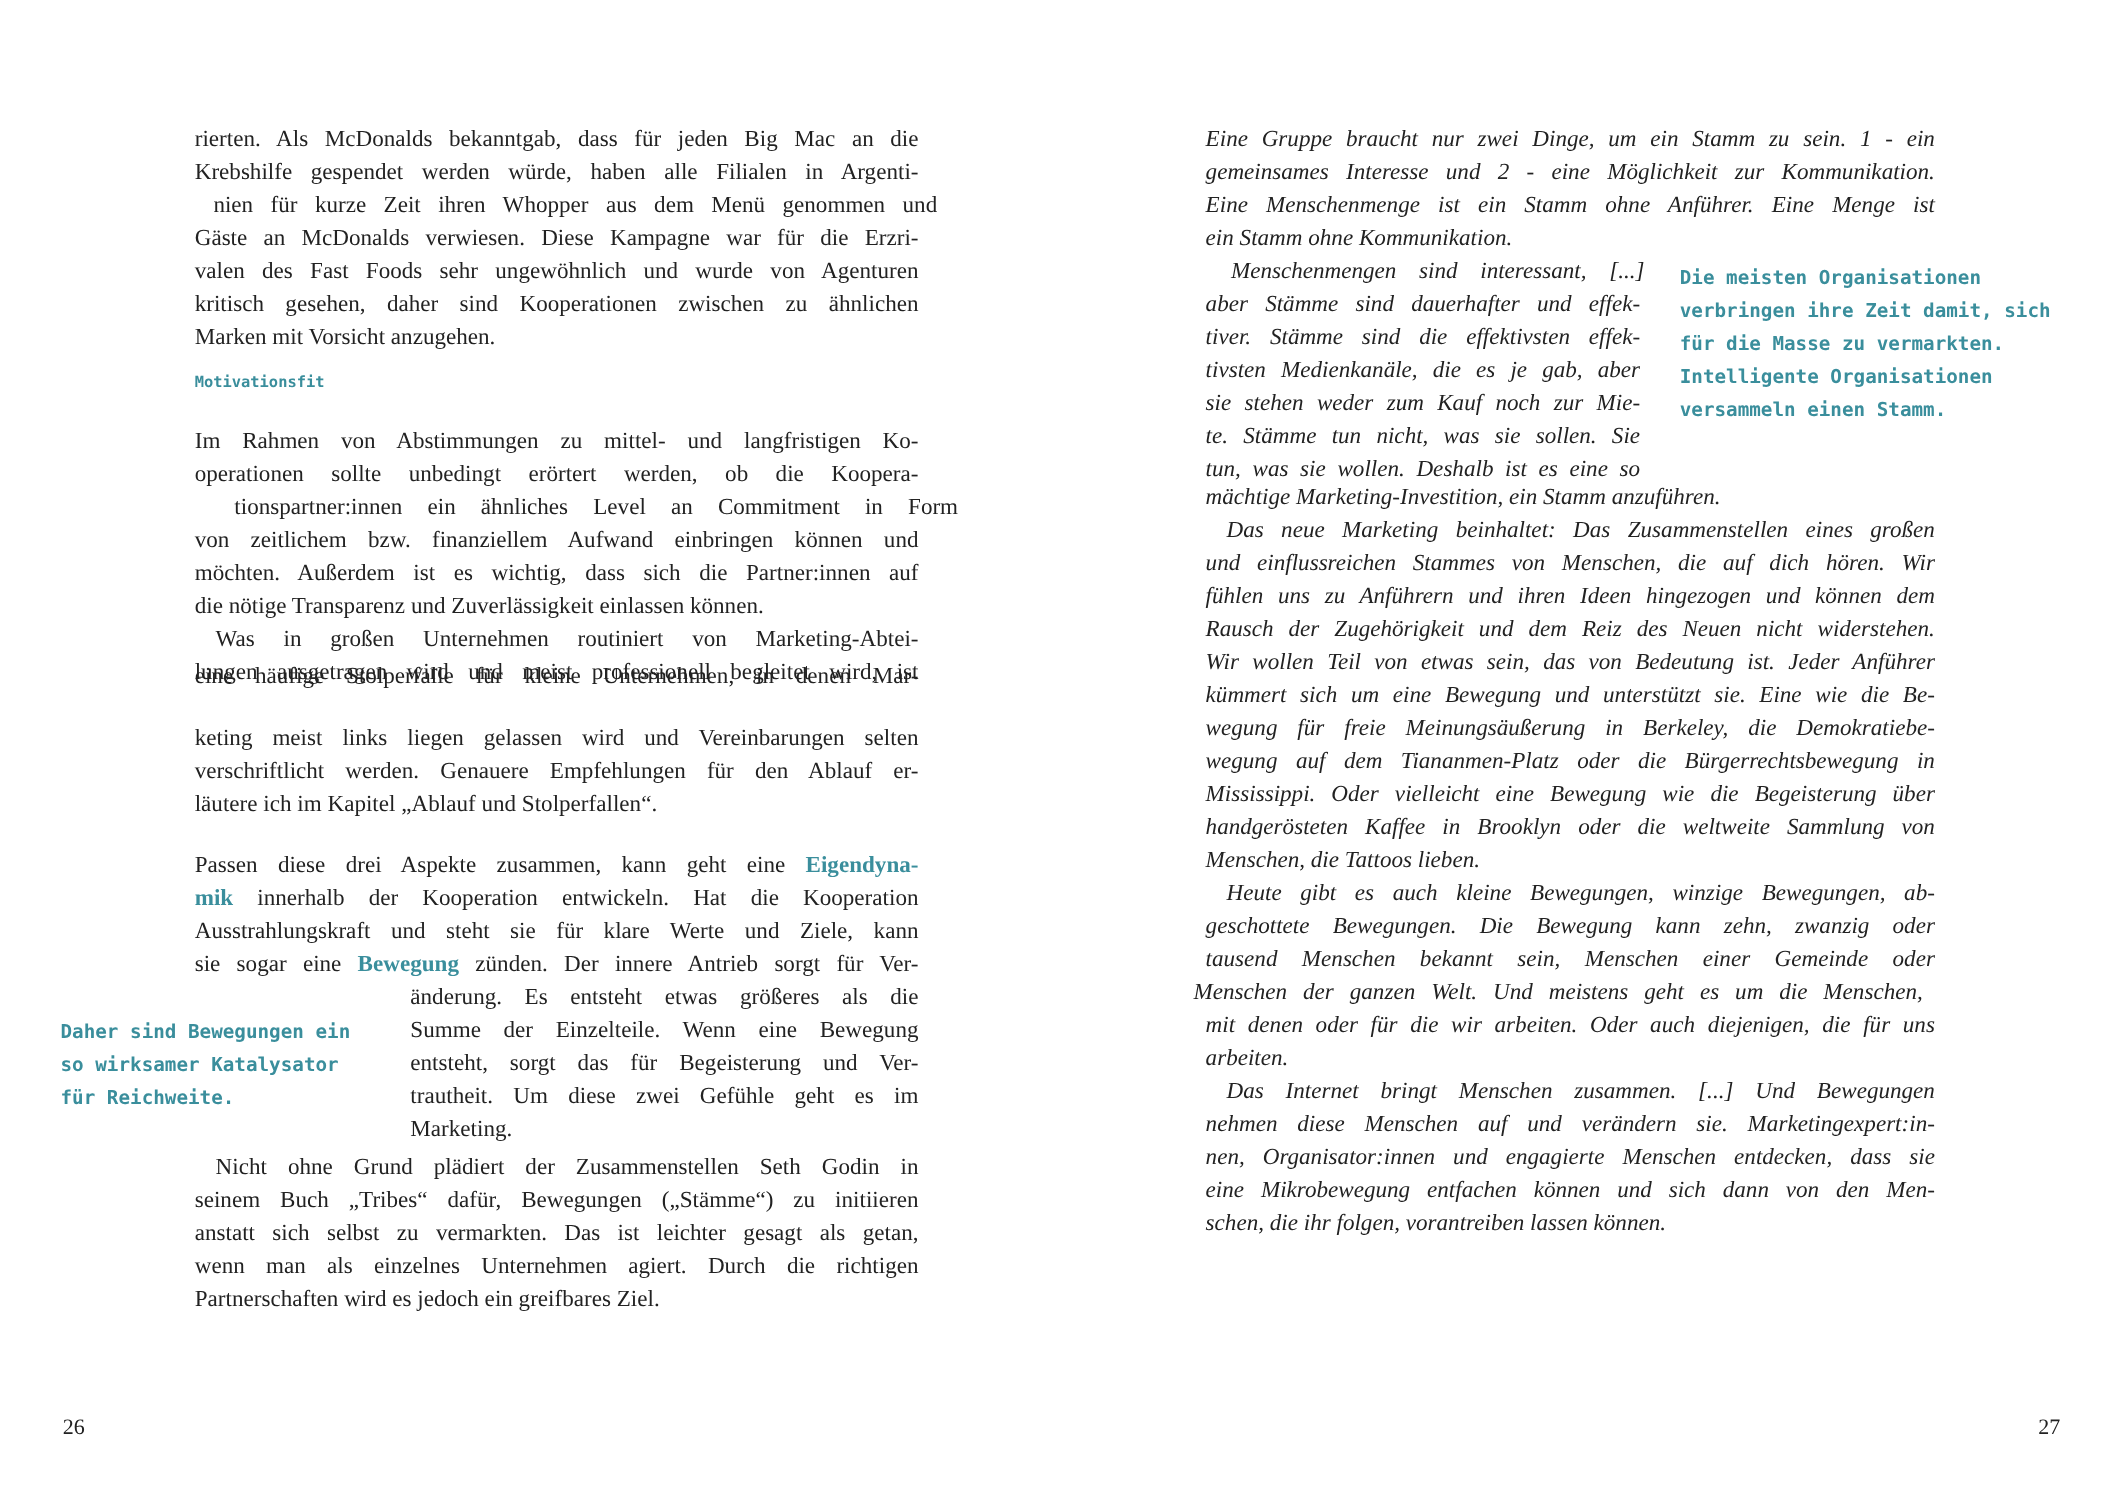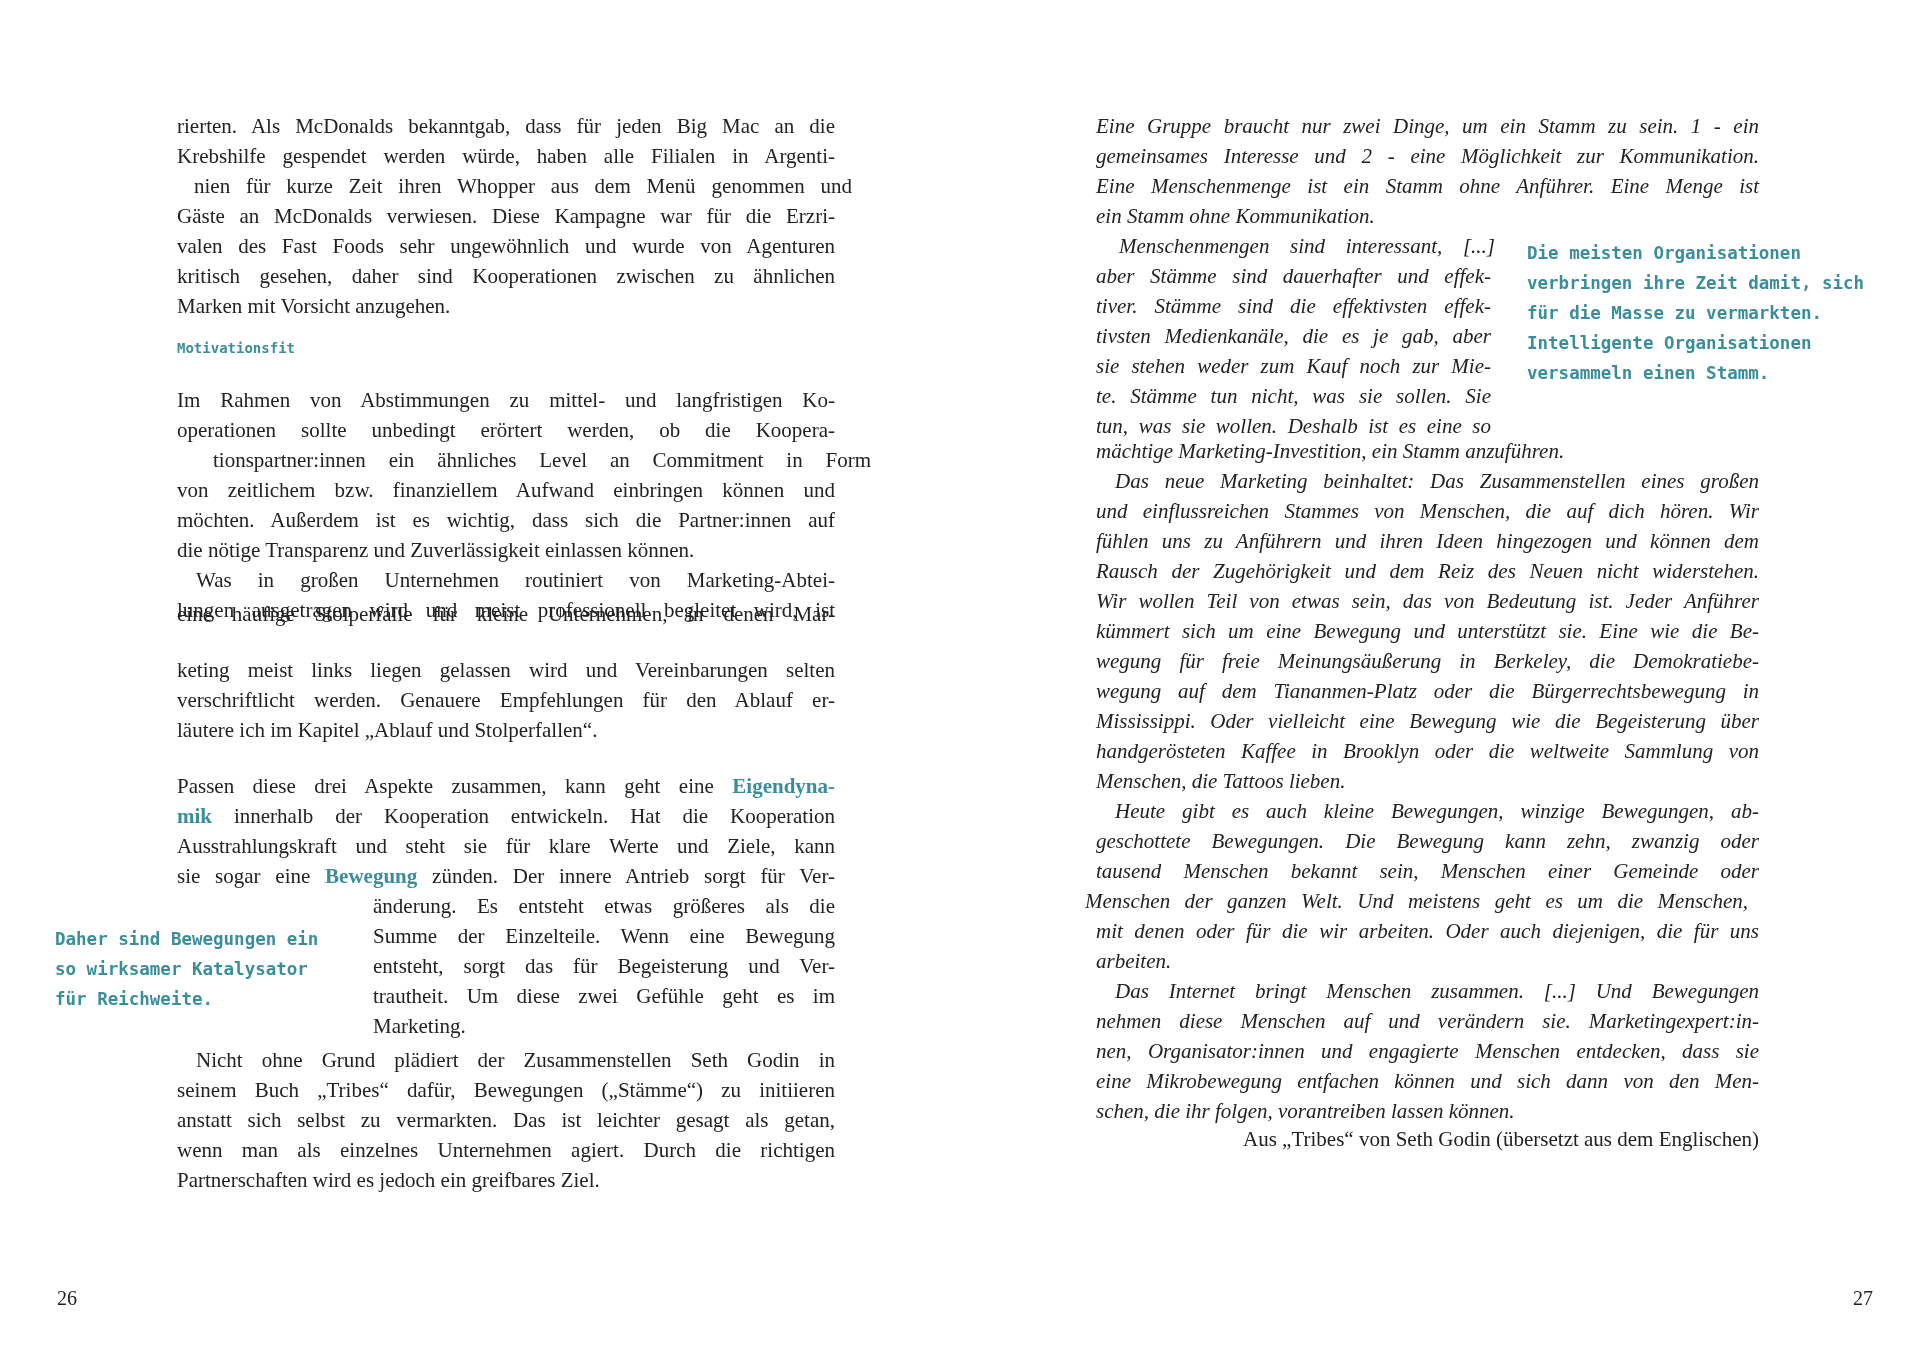--- a/index.html
+++ b/index.html
@@ -155,16 +155,15 @@
         <div class="line italic just" style="left: 136px; top: 916px; width: 663px;">mit denen oder für die wir arbeiten. Oder auch diejenigen, die für uns</div>
         <div class="line italic" style="left: 136px; top: 946px;">arbeiten.</div>
       </div>
     <div id="rp-q5">
         <div class="line italic just" style="left: 155px; top: 976px; width: 644px;">Das Internet bringt Menschen zusammen. [...] Und Bewegungen</div>
         <div class="line italic just" style="left: 136px; top: 1006px; width: 663px;">nehmen diese Menschen auf und verändern sie. Marketingexpert:in-</div>
         <div class="line italic just" style="left: 136px; top: 1036px; width: 663px;">nen, Organisator:innen und engagierte Menschen entdecken, dass sie</div>
         <div class="line italic just" style="left: 136px; top: 1066px; width: 663px;">eine Mikrobewegung entfachen können und sich dann von den Men-</div>
         <div class="line italic" style="left: 136px; top: 1096px;">schen, die ihr folgen, vorantreiben lassen können.</div>
       </div>
-    <div class="line" style="left:205px; top:1124px; width:594px; text-align:right;">Aus „Tribes“ von Seth Godin (übersetzt aus dem Englischen)</div>
     <div class="page-number" style="left:1853px; margin-left:-960px; top:1287px;">27</div>
   </div>
 </div>
 
 </body></html>

